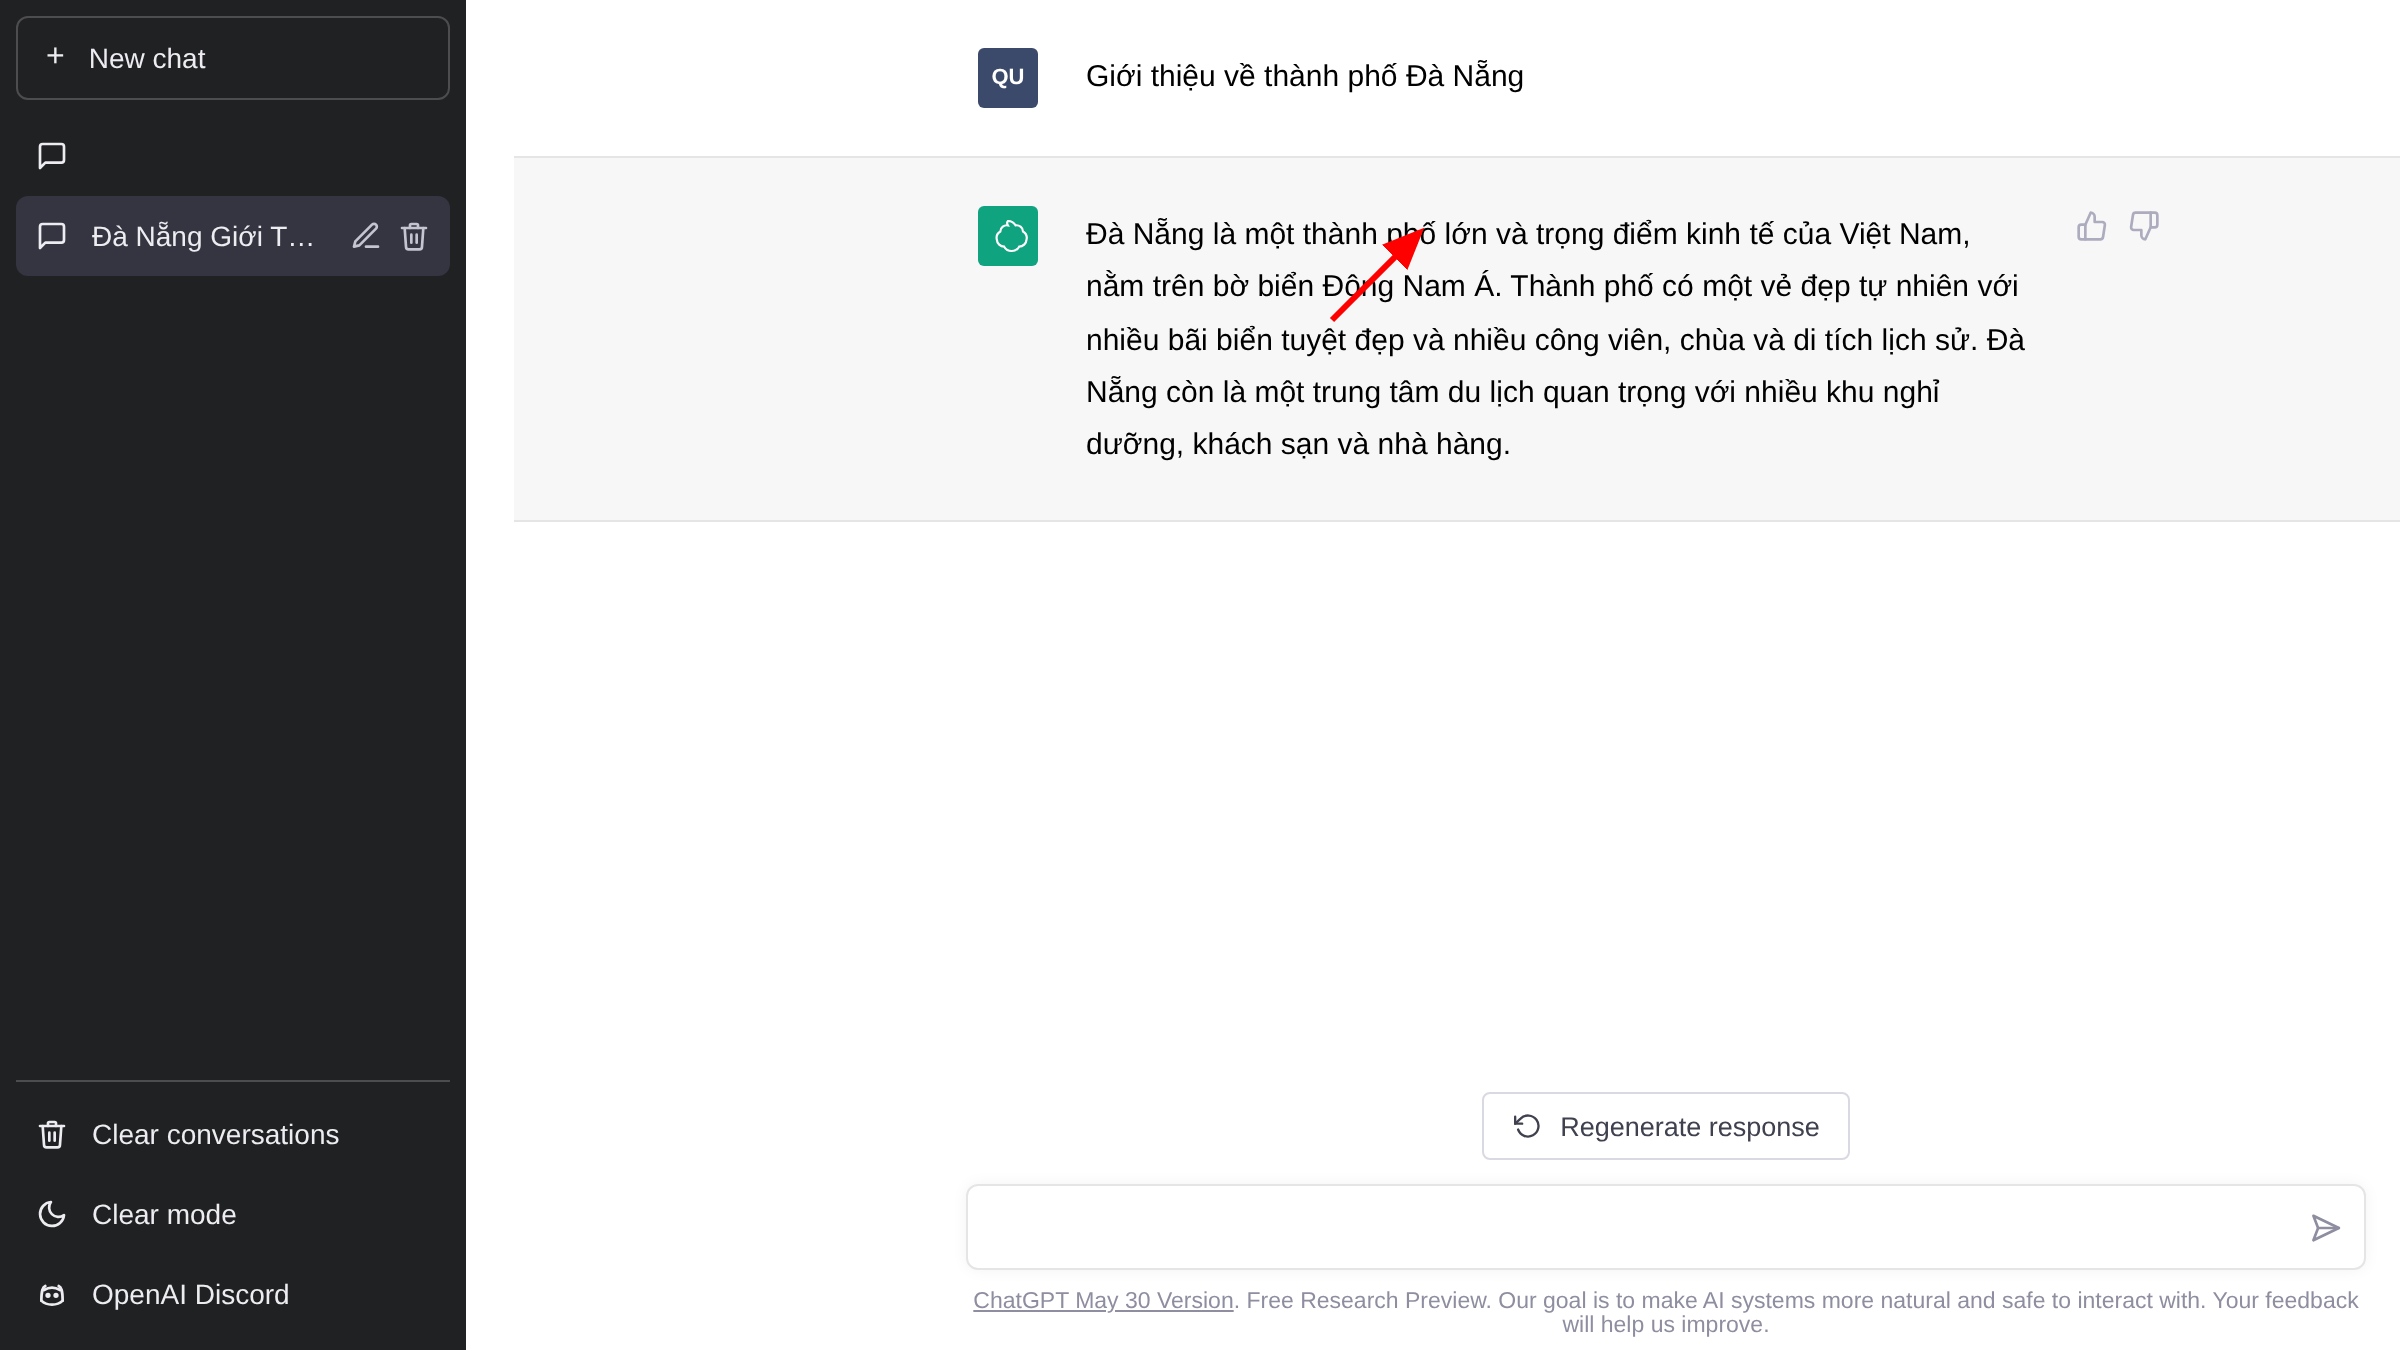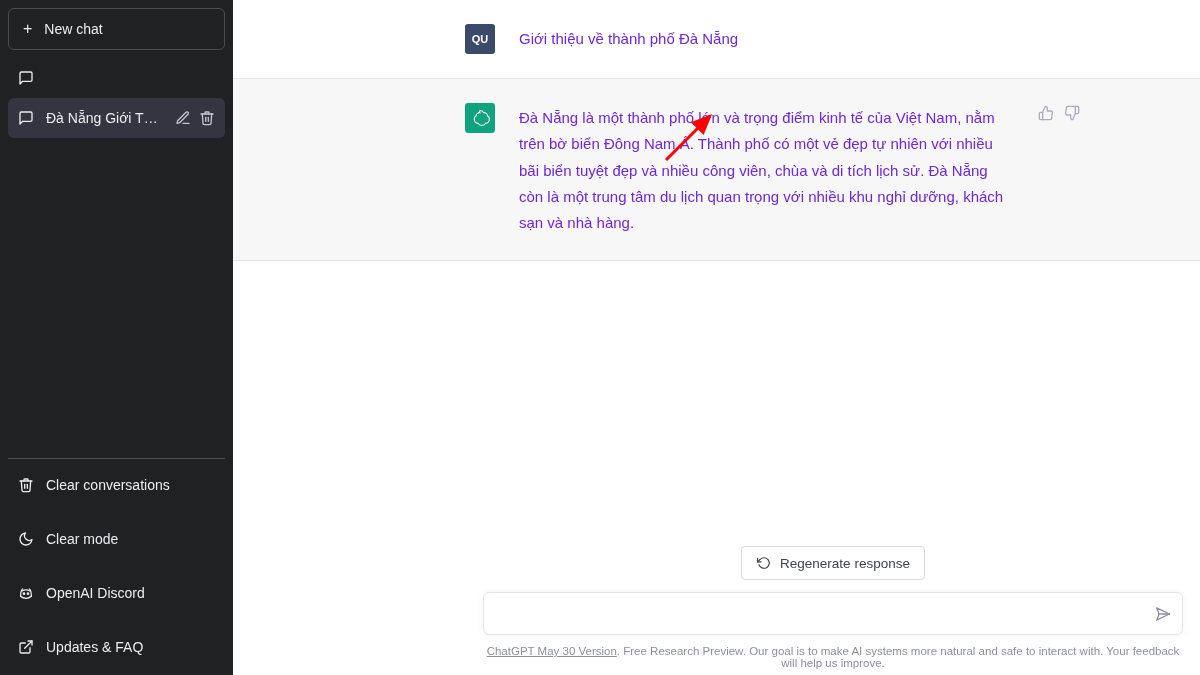--- a/index.html
+++ b/index.html
@@ -11,36 +11,36 @@
   .new-chat { display: flex; align-items: center; gap: 12px; border: 1px solid #4d4d4f; border-radius: 6px; padding: 12px 14px; font-size: 14px; cursor: pointer; margin-bottom: 8px; }
   .plus { font-size: 16px; line-height: 1; }
   .history { flex: 0 0 auto; }
   .history-blank { display:flex; align-items:center; padding:12px 10px; }
   .history-blank .chat-icon { width:16px; height:16px; }
   .history-item { display: flex; align-items: center; gap: 12px; padding: 12px 10px; border-radius: 6px; font-size: 14px; background: #343541; position: relative; }
   .history-item .chat-icon { flex: 0 0 16px; }
   .history-title { flex: 1; white-space: nowrap; overflow: hidden; text-overflow: ellipsis; }
   .history-actions { display: flex; gap: 8px; color: #c5c5d2; }
   .spacer { flex: 1; }
-  .bottom-nav { border-top: 1px solid #4d4d4f; padding-top: 6px; display: flex; flex-direction: column; gap: 14px; }
+  .bottom-nav { border-top: 1px solid #4d4d4f; padding-top: 6px; display: flex; flex-direction: column; }
   .nav-item { display: flex; align-items: center; gap: 12px; padding: 12px 10px; font-size: 14px; cursor: pointer; border-radius: 6px; }
   .icon { width: 16px; height: 16px; display: inline-flex; align-items: center; justify-content: center; }
   .icon svg { width: 16px; height: 16px; stroke: currentColor; fill: none; stroke-width: 2; stroke-linecap: round; stroke-linejoin: round; }
 
   
   .main { flex: 1; display: flex; flex-direction: column; height: 100%; position: relative; background: #ffffff; }
-  .conversation { flex: 1; overflow-y: auto; }
+  .conversation { flex: 1; overflow-y: auto; padding-left: 24px; }
   .row { display: flex; gap: 24px; padding: 24px 120px 24px 232px; }
   .row.user { background: #ffffff; }
   .row.assistant { background: #f7f7f8; border-top: 1px solid #e5e5e5; border-bottom: 1px solid #e5e5e5; }
   .avatar { width: 30px; height: 30px; border-radius: 3px; flex: 0 0 30px; display: flex; align-items: center; justify-content: center; font-size: 11px; font-weight: 600; color: #fff; }
   .avatar.user-av { background: #3b4a6b; }
   .avatar.bot-av { background: #10a37f; }
   .avatar.bot-av svg { width: 20px; height: 20px; stroke: #fff; fill: none; stroke-width: 1.2; }
-  .msg-body { flex: 1; font-size: 15px; line-height: 1.75; color: #6d28d9; padding-top: 2px; }
+  .msg-body { flex: 1; font-size: 15px; line-height: 1.75; color: #000000; padding-top: 2px; }
   .feedback { display: flex; gap: 10px; color: #acacbe; align-items: flex-start; padding-top: 2px; }
   .feedback .icon svg { width: 16px; height: 16px; }
 
   
   .arrow { position: absolute; left: 425px; top: 98px; pointer-events: none; }
   .arrow svg { width: 70px; height: 70px; }
 
   
   .input-area { position: absolute; left: 233px; right: 0; bottom: 0; padding: 0 0 6px 0; background: linear-gradient(180deg, rgba(255,255,255,0) 0%, #ffffff 40%); display: flex; flex-direction: column; align-items: center; }
   .regen { background: #fff; border: 1px solid #d9d9e3; border-radius: 4px; padding: 8px 14px; font-size: 13.5px; color: #40414f; display: flex; align-items: center; gap: 8px; cursor: pointer; margin-bottom: 12px; }
@@ -125,30 +125,20 @@
             <path d="M6 9a12 12 0 0 1 12 0"></path>
             <path d="M4 17c2 2 5 3 8 3s6-1 8-3"></path>
             <circle cx="9" cy="13" r="1"></circle>
             <circle cx="15" cy="13" r="1"></circle>
             <path d="M7 6C5 7 4 9 4 17"></path>
             <path d="M17 6c2 1 3 3 3 11"></path>
           </svg>
       </span>
       <span>OpenAI Discord</span>
     </div>
-    <div class="nav-item">
-      <span class="icon">
-        <svg viewBox="0 0 24 24">
-            <path d="M18 13v6a2 2 0 0 1-2 2H5a2 2 0 0 1-2-2V8a2 2 0 0 1 2-2h6"></path>
-            <polyline points="15 3 21 3 21 9"></polyline>
-            <line x1="10" y1="14" x2="21" y2="3"></line>
-          </svg>
-      </span>
-      <span>Updates &amp; FAQ</span>
-    </div>
   </nav>
 </aside>
 
 <main class="main">
   <div class="conversation">
 
     <div class="row user">
       <div class="avatar user-av">
         <span>QU</span>
       </div>

